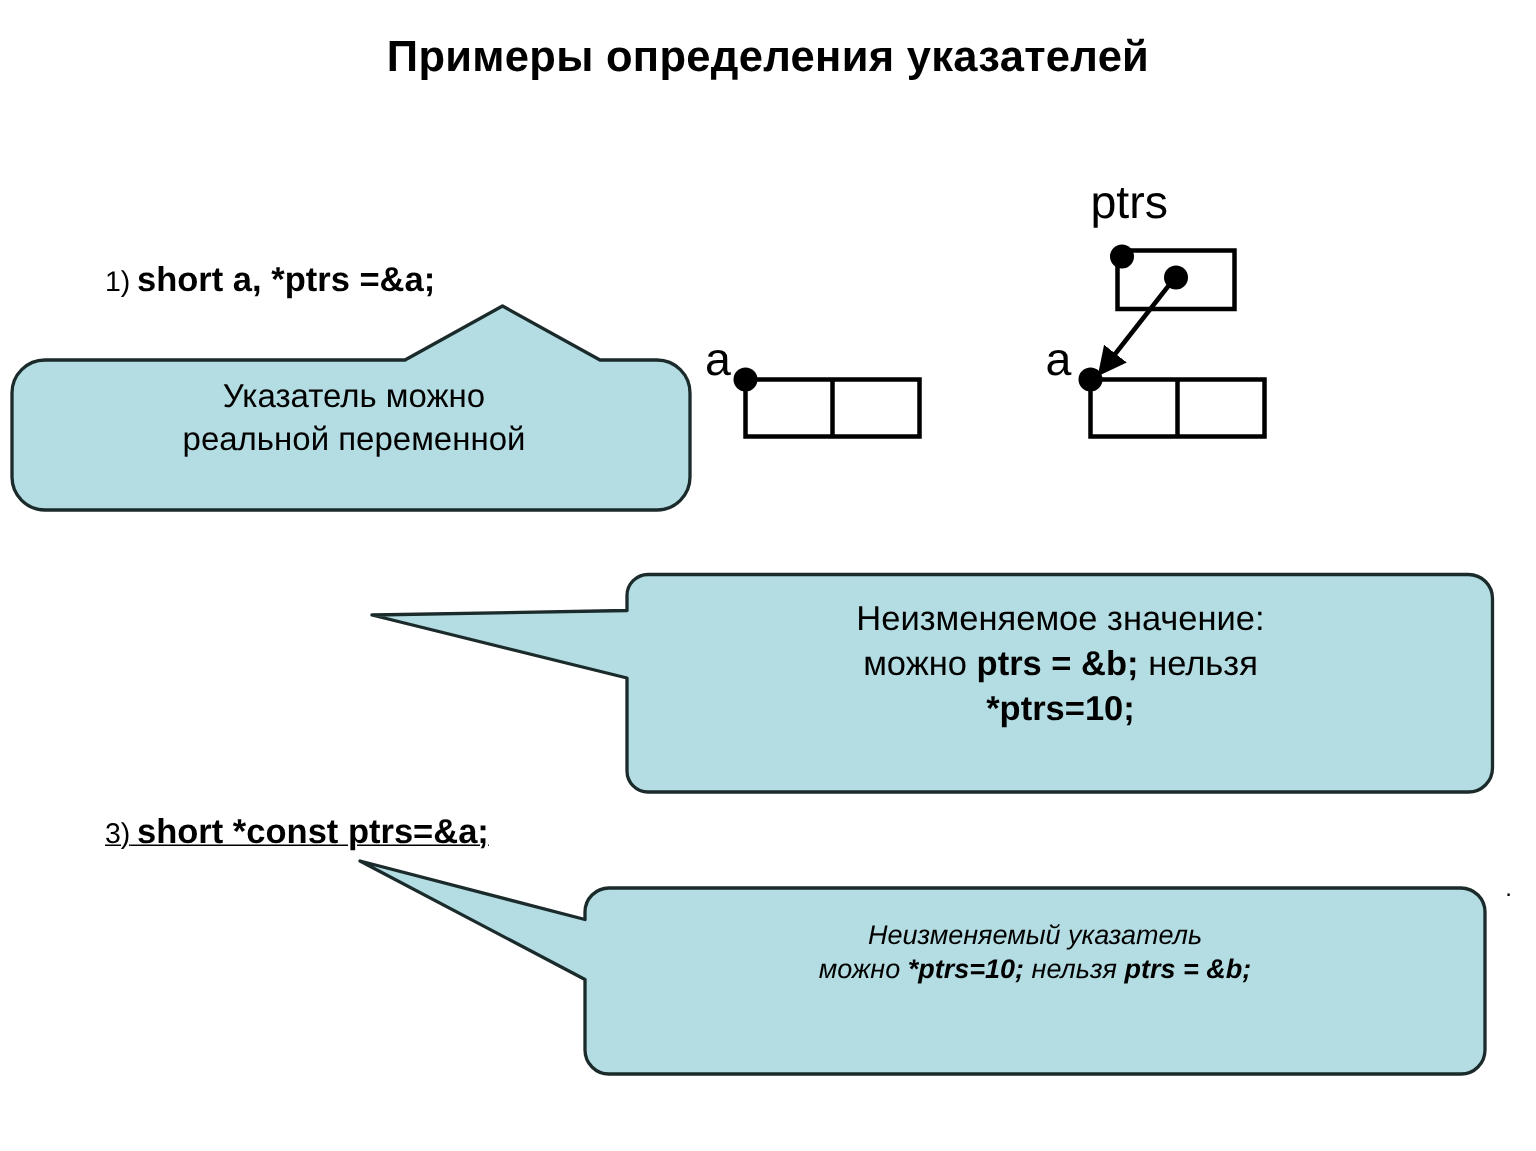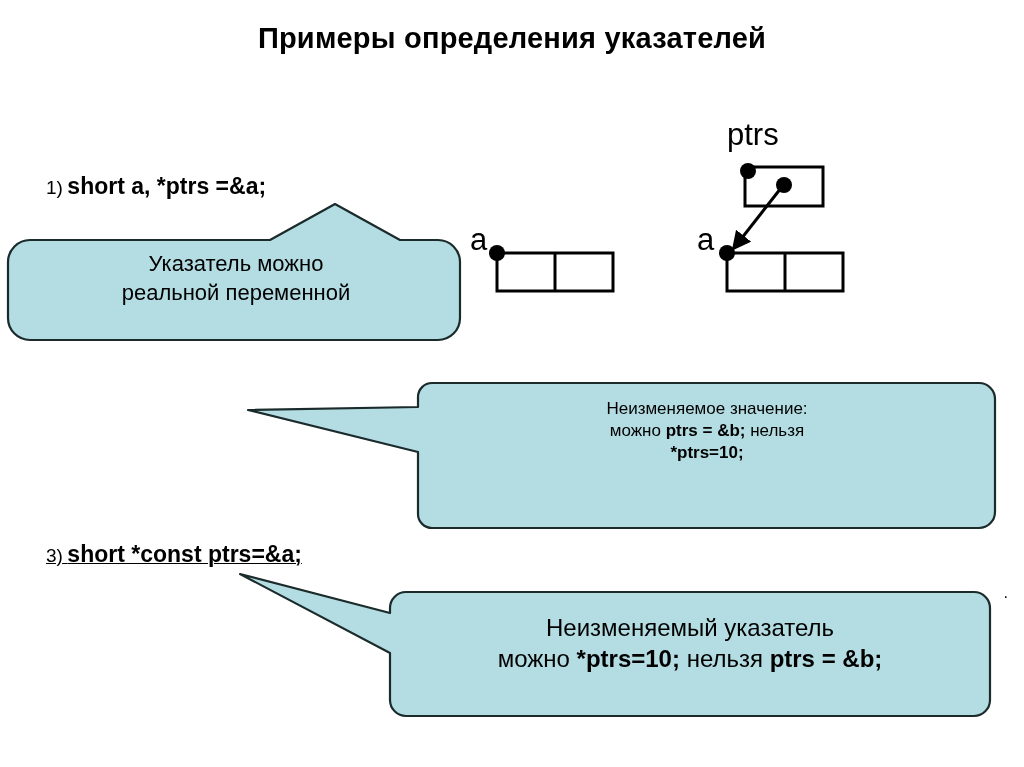--- a/index.html
+++ b/index.html
@@ -34,20 +34,21 @@
     font-weight: bold;
     letter-spacing: 0.2px;
     color: #000000;
   }
 
   
   .code-line {
     position: absolute;
     white-space: nowrap;
     color: #000000;
+    margin-left: 24px;
   }
   .code-line .num {
     font-size: 19px;
     font-weight: normal;
   }
   .code-line .txt {
     font-size: 23px;
     font-weight: bold;
   }
 
@@ -75,27 +76,28 @@
   #callout1-text {
     left: 14px;
     top: 250px;
     width: 444px;
     font-size: 22px;
   }
   #callout2-text {
     left: 424px;
     top: 398px;
     width: 566px;
-    font-size: 17px;
+    font-size: 23px;
   }
   #callout3-text {
     left: 392px;
     top: 612px;
     width: 596px;
-    font-size: 24px;
+    font-size: 18px;
+    font-style: italic;
   }
   .callout-text b { font-weight: bold; text-align: center; }
 
   
   .diagram-label {
     position: absolute;
     font-size: 31px;
     color: #000000;
     white-space: nowrap;
   }

